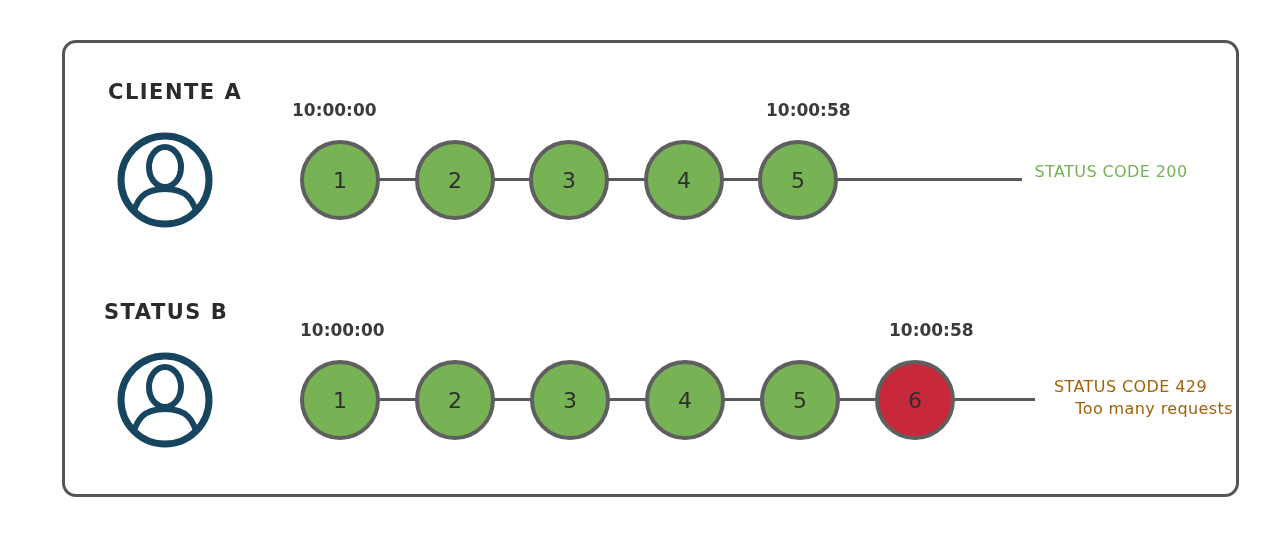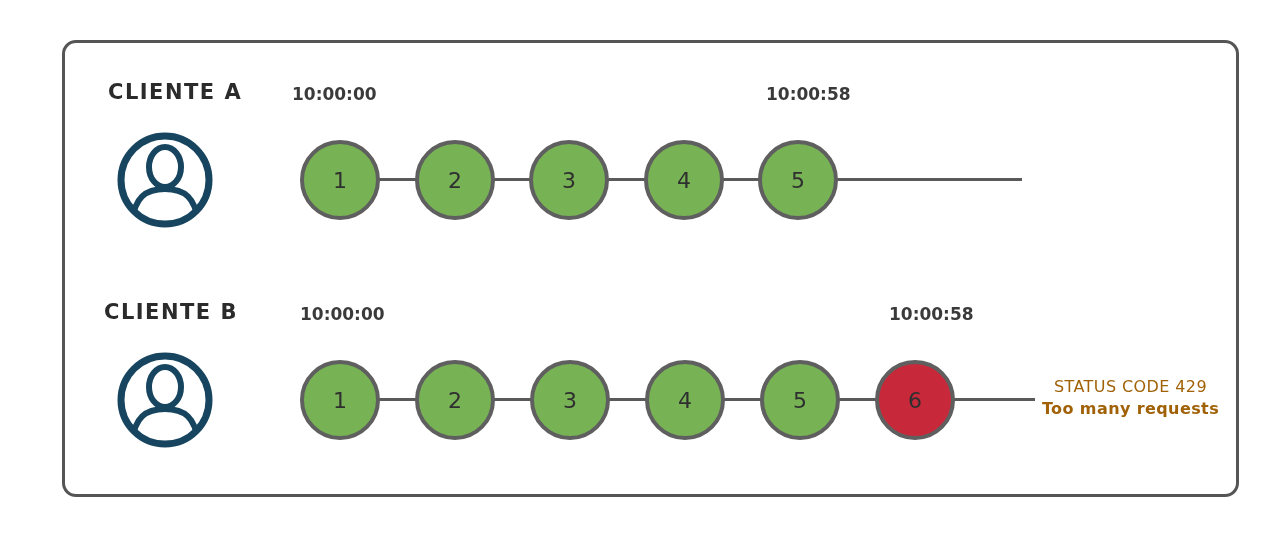--- a/index.html
+++ b/index.html
@@ -26,20 +26,21 @@
     letter-spacing: 1.5px;
     color: #2b2b2b;
     white-space: nowrap;
   }
   .timestamp {
     position: absolute;
     font-size: 17px;
     font-weight: 700;
     color: #3a3a3a;
     white-space: nowrap;
+    margin-top: 16px;
   }
   .user-icon {
     position: absolute;
     width: 100px; height: 100px;
   }
   .track {
     position: absolute;
     height: 3px;
     background: #5a5a5a;
   }
@@ -60,21 +61,21 @@
   .status {
     position: absolute;
     text-align: center;
     font-size: 16px;
     letter-spacing: 0.4px;
     line-height: 1.35;
     white-space: nowrap;
   }
   .status.green { color: #76b255; }
   .status.red { color: #a16207; }
-  .status.red .status-detail { font-weight: 700; }
+  .status.red .status-detail { font-weight: 400; text-align: right; }
 </style>
 </head>
 <body>
 
 <div class="frame"></div>
 
 <div class="client-label" style="left:108px; top:80px;">CLIENTE A</div>
 
 <svg class="user-icon" style="left:115px; top:130px;" viewBox="0 0 100 100" aria-hidden="true">
   <defs>
@@ -94,23 +95,24 @@
 
 <div class="track" style="left:340px; top:178px; width:682px;"></div>
 
 <div class="node ok" style="left:300px; top:140px;">1</div>
 <div class="node ok" style="left:415px; top:140px;">2</div>
 <div class="node ok" style="left:529px; top:140px;">3</div>
 <div class="node ok" style="left:644px; top:140px;">4</div>
 <div class="node ok" style="left:758px; top:140px;">5</div>
 
 <div class="status green" style="left:1026px; top:161px; width:170px;">
+  <div class="status-code">STATUS CODE 200</div>
 </div>
 
-<div class="client-label" style="left:104px; top:300px;">CLIENTE B</div>
+<div class="client-label" style="left:104px; top:300px;">STATUS B</div>
 
 <svg class="user-icon" style="left:115px; top:350px;" viewBox="0 0 100 100" aria-hidden="true">
   <defs>
       <clipPath id="clipB">
         <circle cx="50" cy="50" r="41"></circle>
       </clipPath>
     </defs>
   <g clip-path="url(#clipB)">
     <path d="M17,97 C18,66 32,59 50,59 C68,59 82,66 83,97 Z" fill="#ffffff" stroke="#17455f" stroke-width="6"></path>
     <ellipse cx="50" cy="37" rx="16" ry="20" fill="#ffffff" stroke="#17455f" stroke-width="6"></ellipse>

